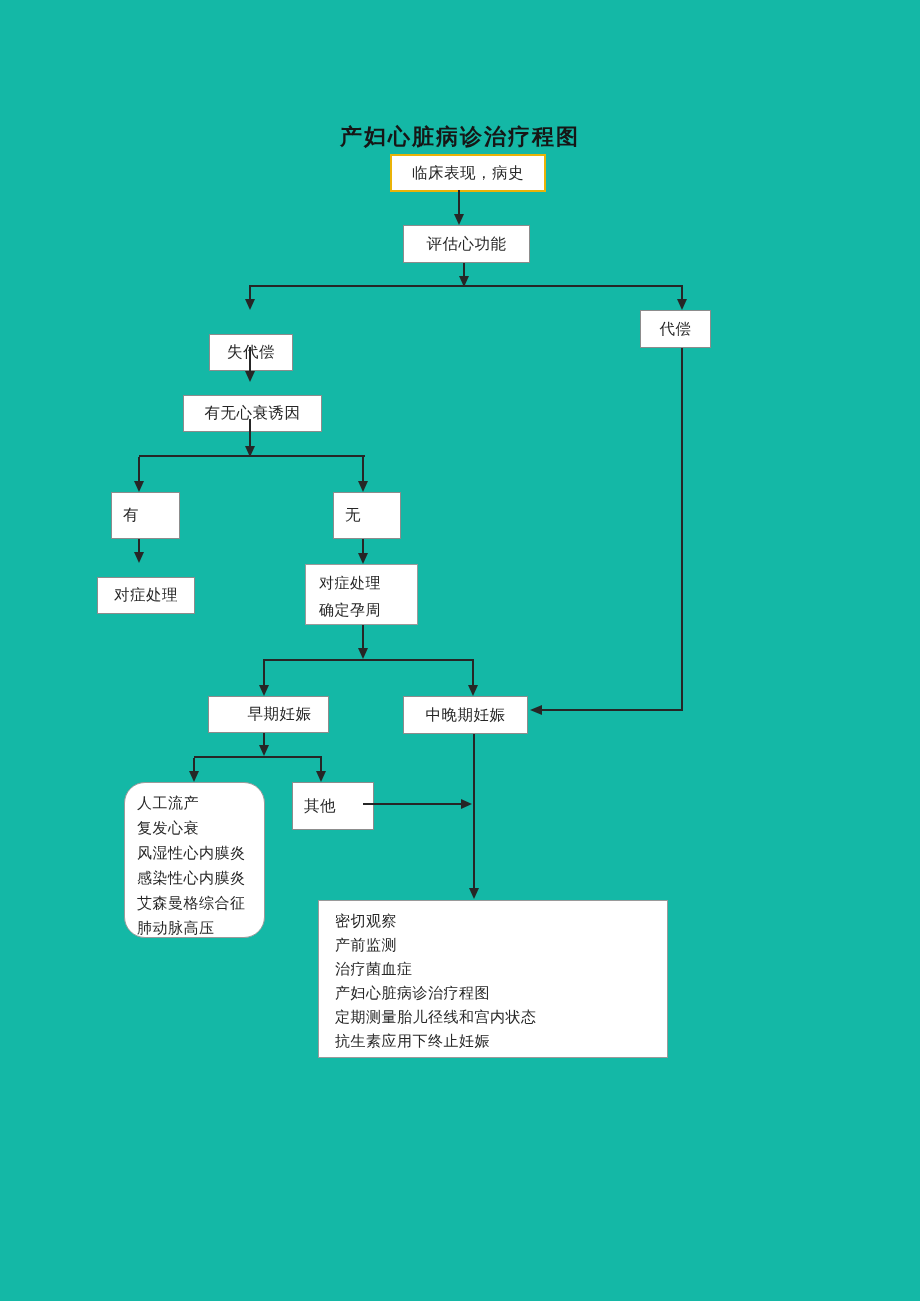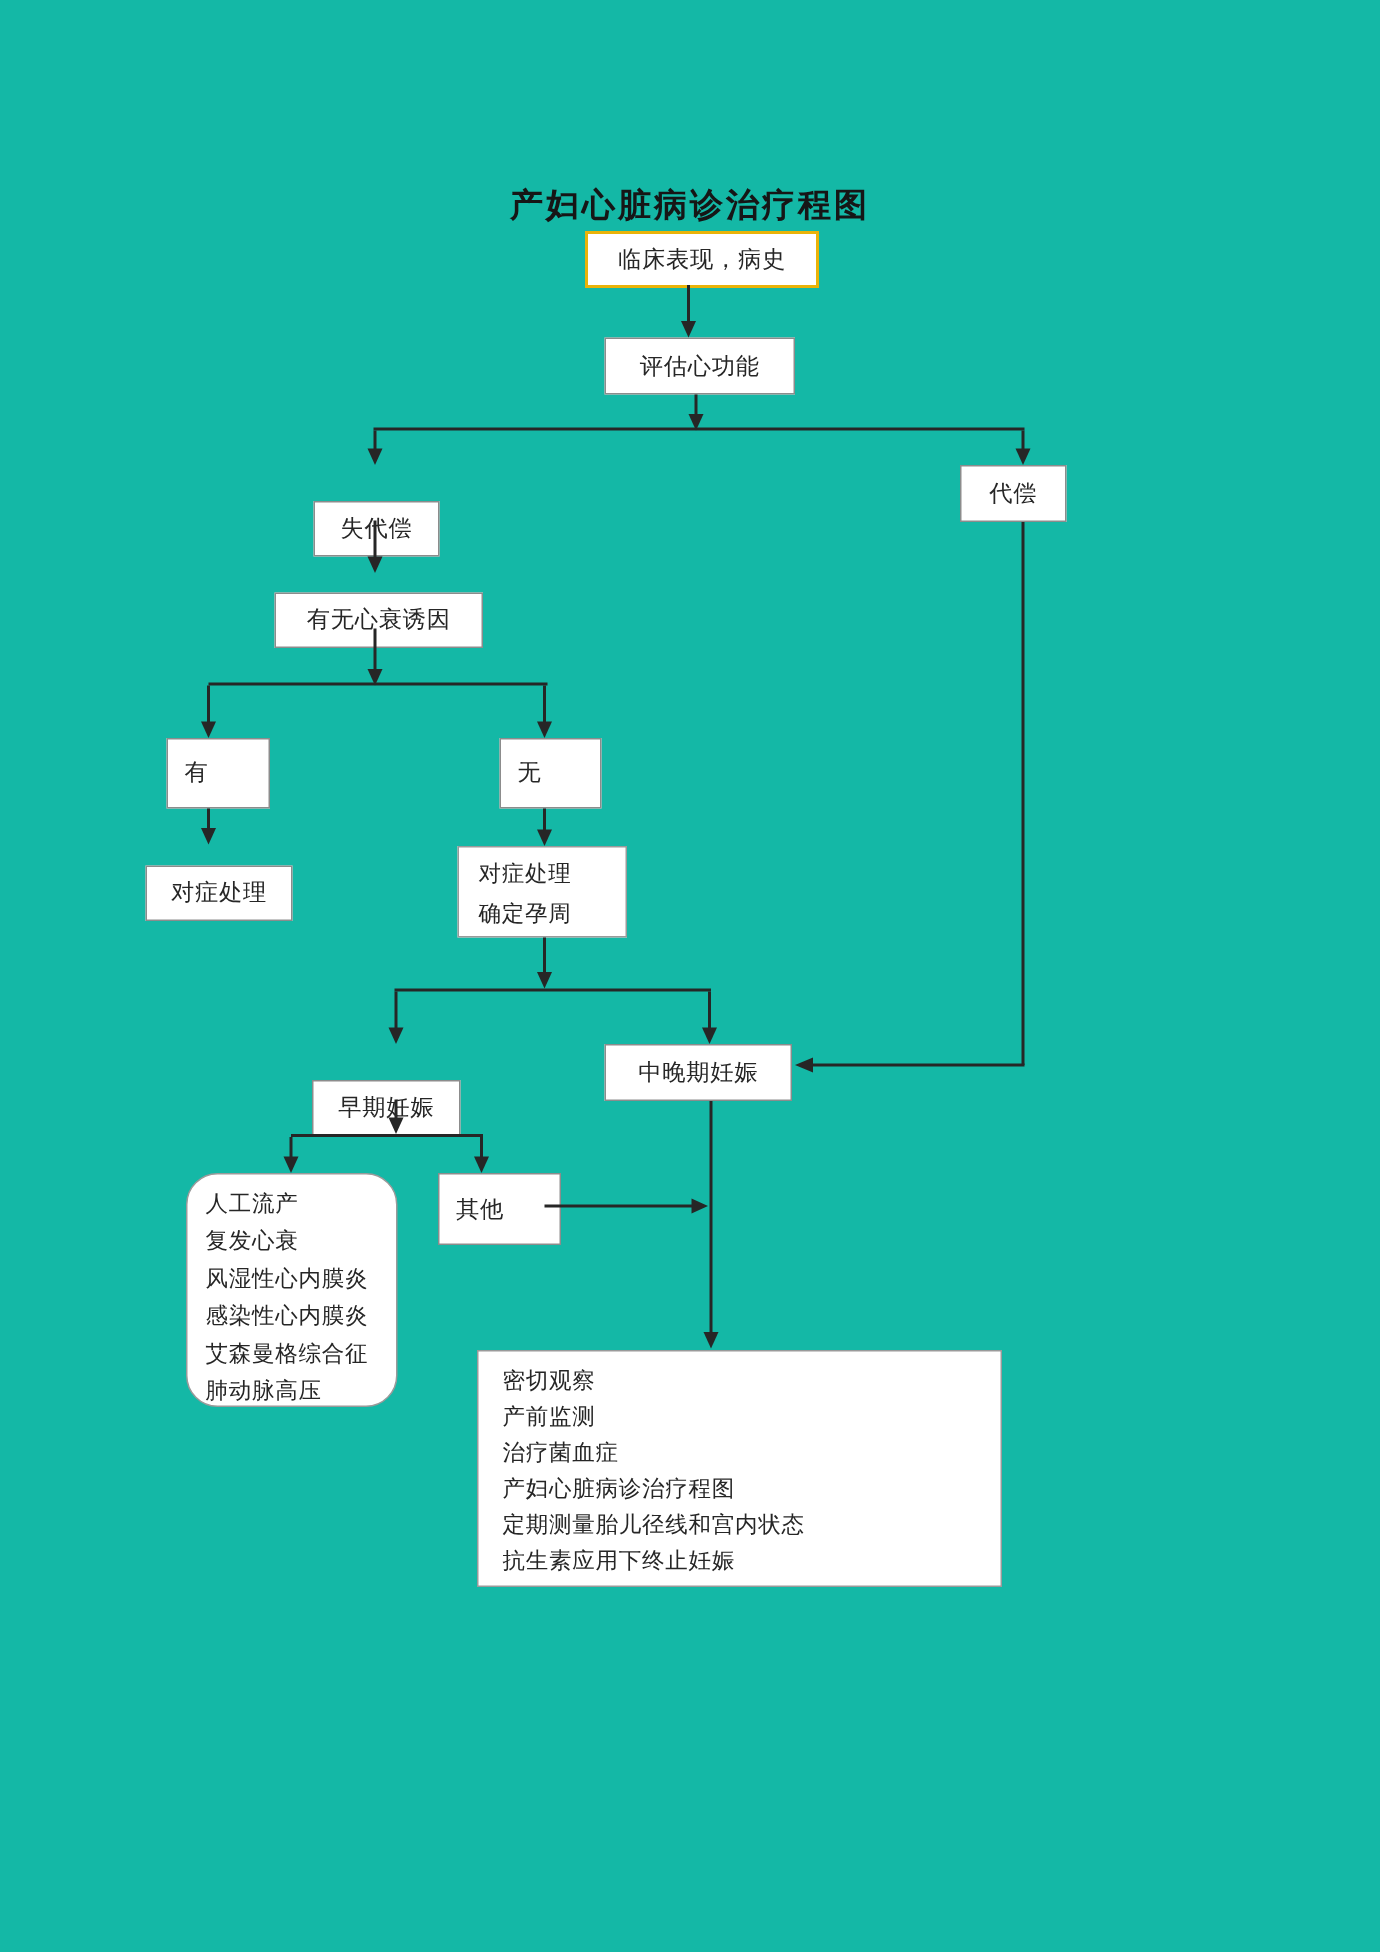--- a/index.html
+++ b/index.html
@@ -77,21 +77,21 @@
 
   <div class="box" style="left:97px;top:563px;width:96px;height:35px;margin-top:14px;">
     <span>对症处理</span>
   </div>
 
   <div class="listbox" style="left:305px;top:564px;width:111px;height:59px;padding:0;line-height:27px;">
     <div class="row" style="padding:4px 0 0 13px;">对症处理</div>
     <div class="row" style="padding:0 0 0 13px;">确定孕周</div>
   </div>
 
-  <div class="box" style="left:208px;top:720px;width:97px;height:35px;">
+  <div class="box" style="left:208px;top:696px;width:97px;height:35px;padding-left:22px;">
     <span>早期妊娠</span>
   </div>
 
   <div class="box" style="left:403px;top:696px;width:123px;height:36px;">
     <span>中晚期妊娠</span>
   </div>
 
   <div class="listbox" style="left:124px;top:782px;width:139px;height:154px;padding:0;line-height:25px;border-radius:21px;">
     <div class="row" style="padding:7px 0 0 12px;">人工流产</div>
     <div class="row" style="padding-left:12px;">复发心衰</div>

